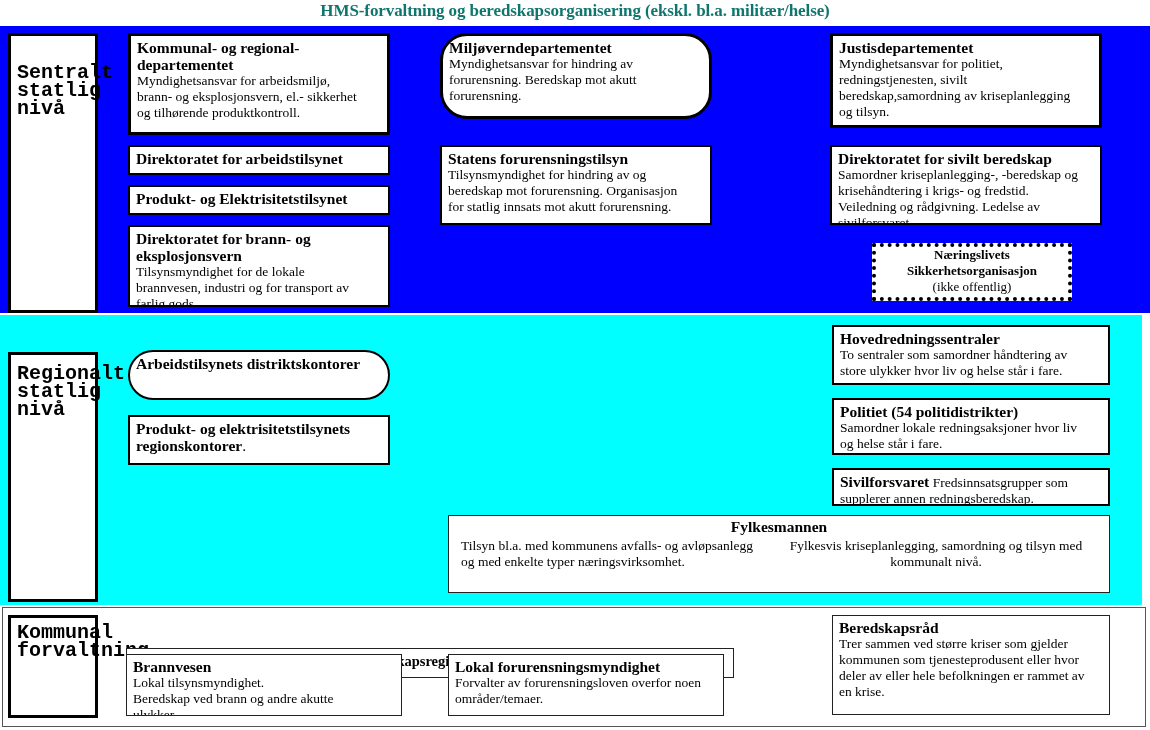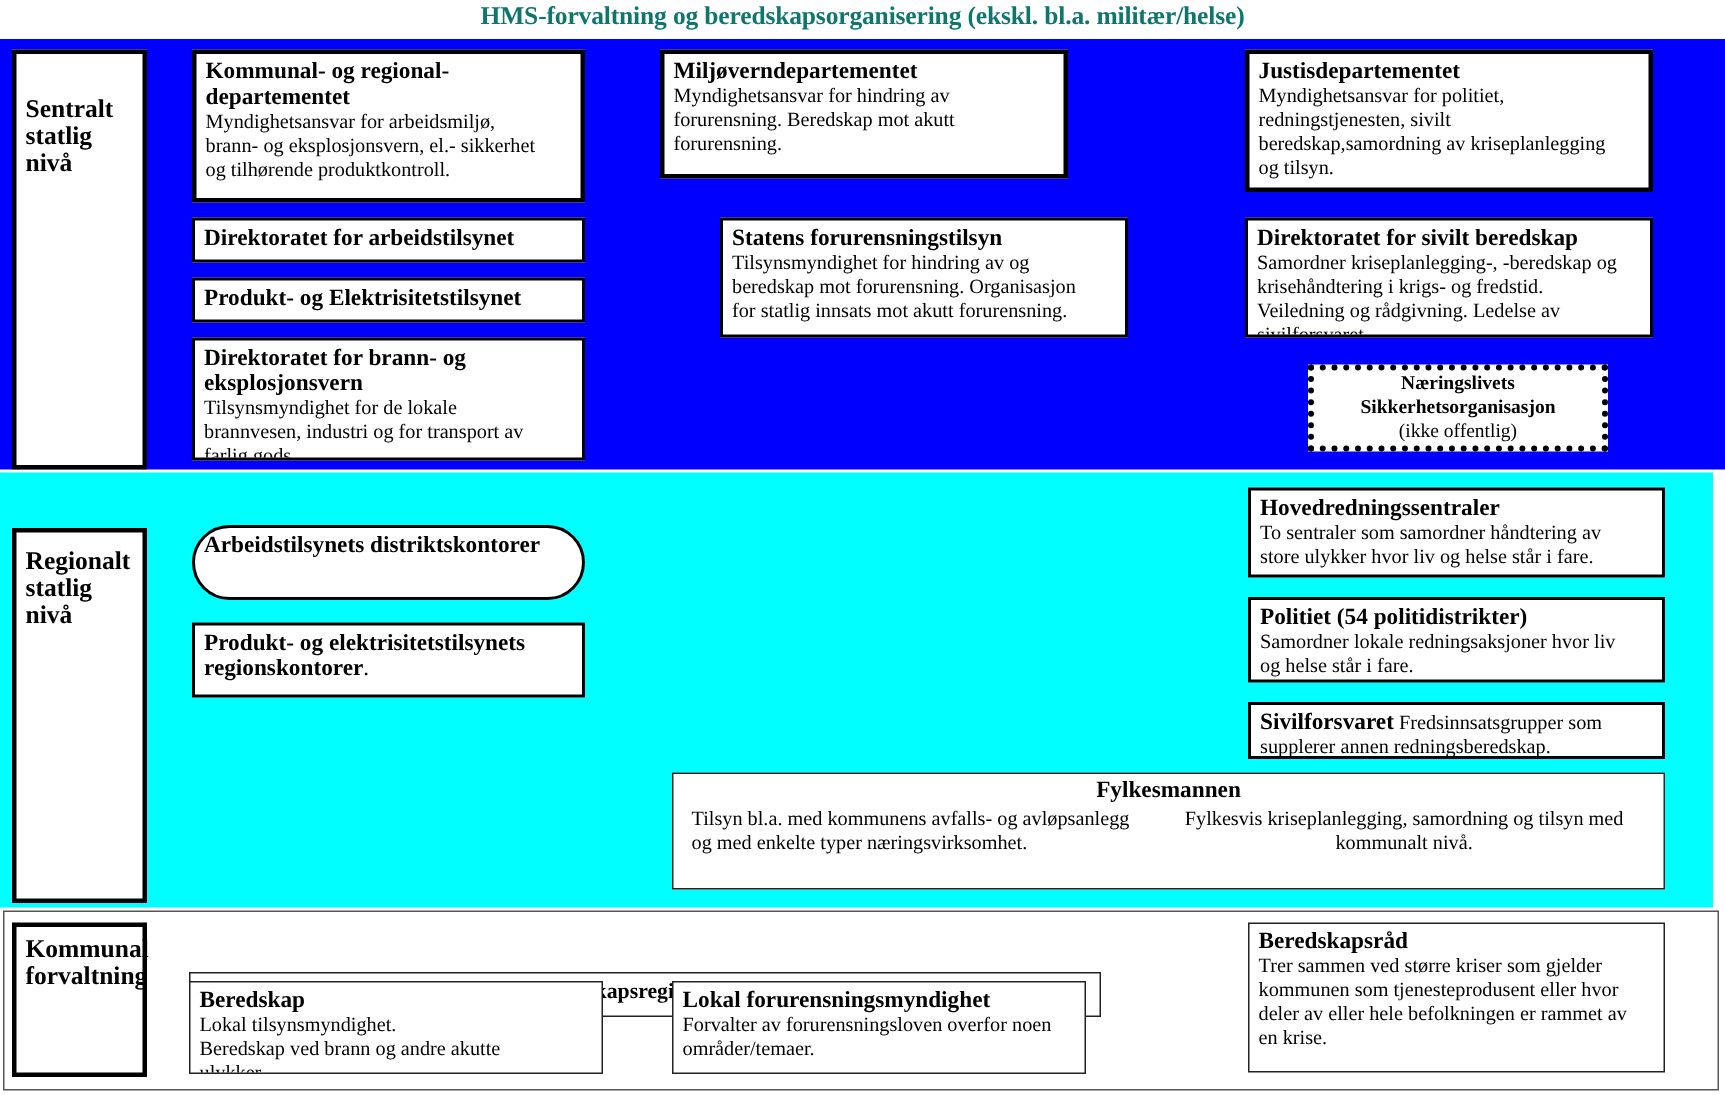--- a/index.html
+++ b/index.html
@@ -104,36 +104,37 @@
   
   .sidelabel {
     position: absolute;
     box-sizing: border-box;
     background: #ffffff;
     border: 3px solid #000000;
   }
   .sidelabel .lbl {
     display: block;
     font-weight: bold;
-    font-size: 17px;
+    font-size: 20px;
     line-height: 18px;
     padding: 0 6px;
+    font-family: Liberation Mono, monospace;
   }
 
   
   #lbl-central { left: 8px;  top: 33px;  width: 90px;  height: 280px; }
   #lbl-central .lbl { padding-top: 28px; }
 
   #box-krd      { left: 128px; top: 33px;  width: 262px; height: 102px; }
   #box-dat      { left: 128px; top: 145px; width: 262px; height: 30px; }
   #box-pet      { left: 128px; top: 185px; width: 262px; height: 30px; }
   #box-dbe      { left: 128px; top: 225px; width: 262px; height: 82px; }
 
-  #box-md       { left: 440px; top: 33px;  width: 272px; height: 86px; }
-  #box-sft      { left: 440px; top: 145px; width: 272px; height: 80px; margin-left: 40px; }
+  #box-md       { left: 440px; top: 33px;  width: 272px; height: 86px; border-radius: 27px; }
+  #box-sft      { left: 440px; top: 145px; width: 272px; height: 80px; }
 
   #box-jd       { left: 830px; top: 33px;  width: 272px; height: 95px; }
   #box-dsb      { left: 830px; top: 145px; width: 272px; height: 80px; }
   #box-nso      { left: 872px; top: 243px; width: 200px; height: 58px; }
   #box-nso .bt, #box-nso .bd { font-size: 13px; line-height: 16px; }
 
   
   #lbl-regional { left: 8px;  top: 352px; width: 90px;  height: 250px; }
   #lbl-regional .lbl { padding-top: 10px; }
 
@@ -266,21 +267,21 @@
 
   <div class="sidelabel" id="lbl-municipal">
     <span class="lbl">Kommunal forvaltning</span>
   </div>
 
   <div class="box box-thin center" id="box-34">
     <span class="bt bt-sm" style="padding-top:4px">34 interkommunale beredskapsregioner mot akutt forurensning.</span>
   </div>
 
   <div class="box box-thin pad" id="box-brann">
-    <span class="bt">Beredskap</span>
+    <span class="bt">Brannvesen</span>
     <span class="bd">Lokal tilsynsmyndighet.</span>
     <span class="bd">Beredskap ved brann og andre akutte ulykker.</span>
   </div>
 
   <div class="box box-thin pad" id="box-lfm">
     <span class="bt">Lokal forurensningsmyndighet</span>
     <span class="bd">Forvalter av forurensningsloven overfor noen områder/temaer.</span>
   </div>
 
   <div class="box box-thin pad" id="box-ber">

